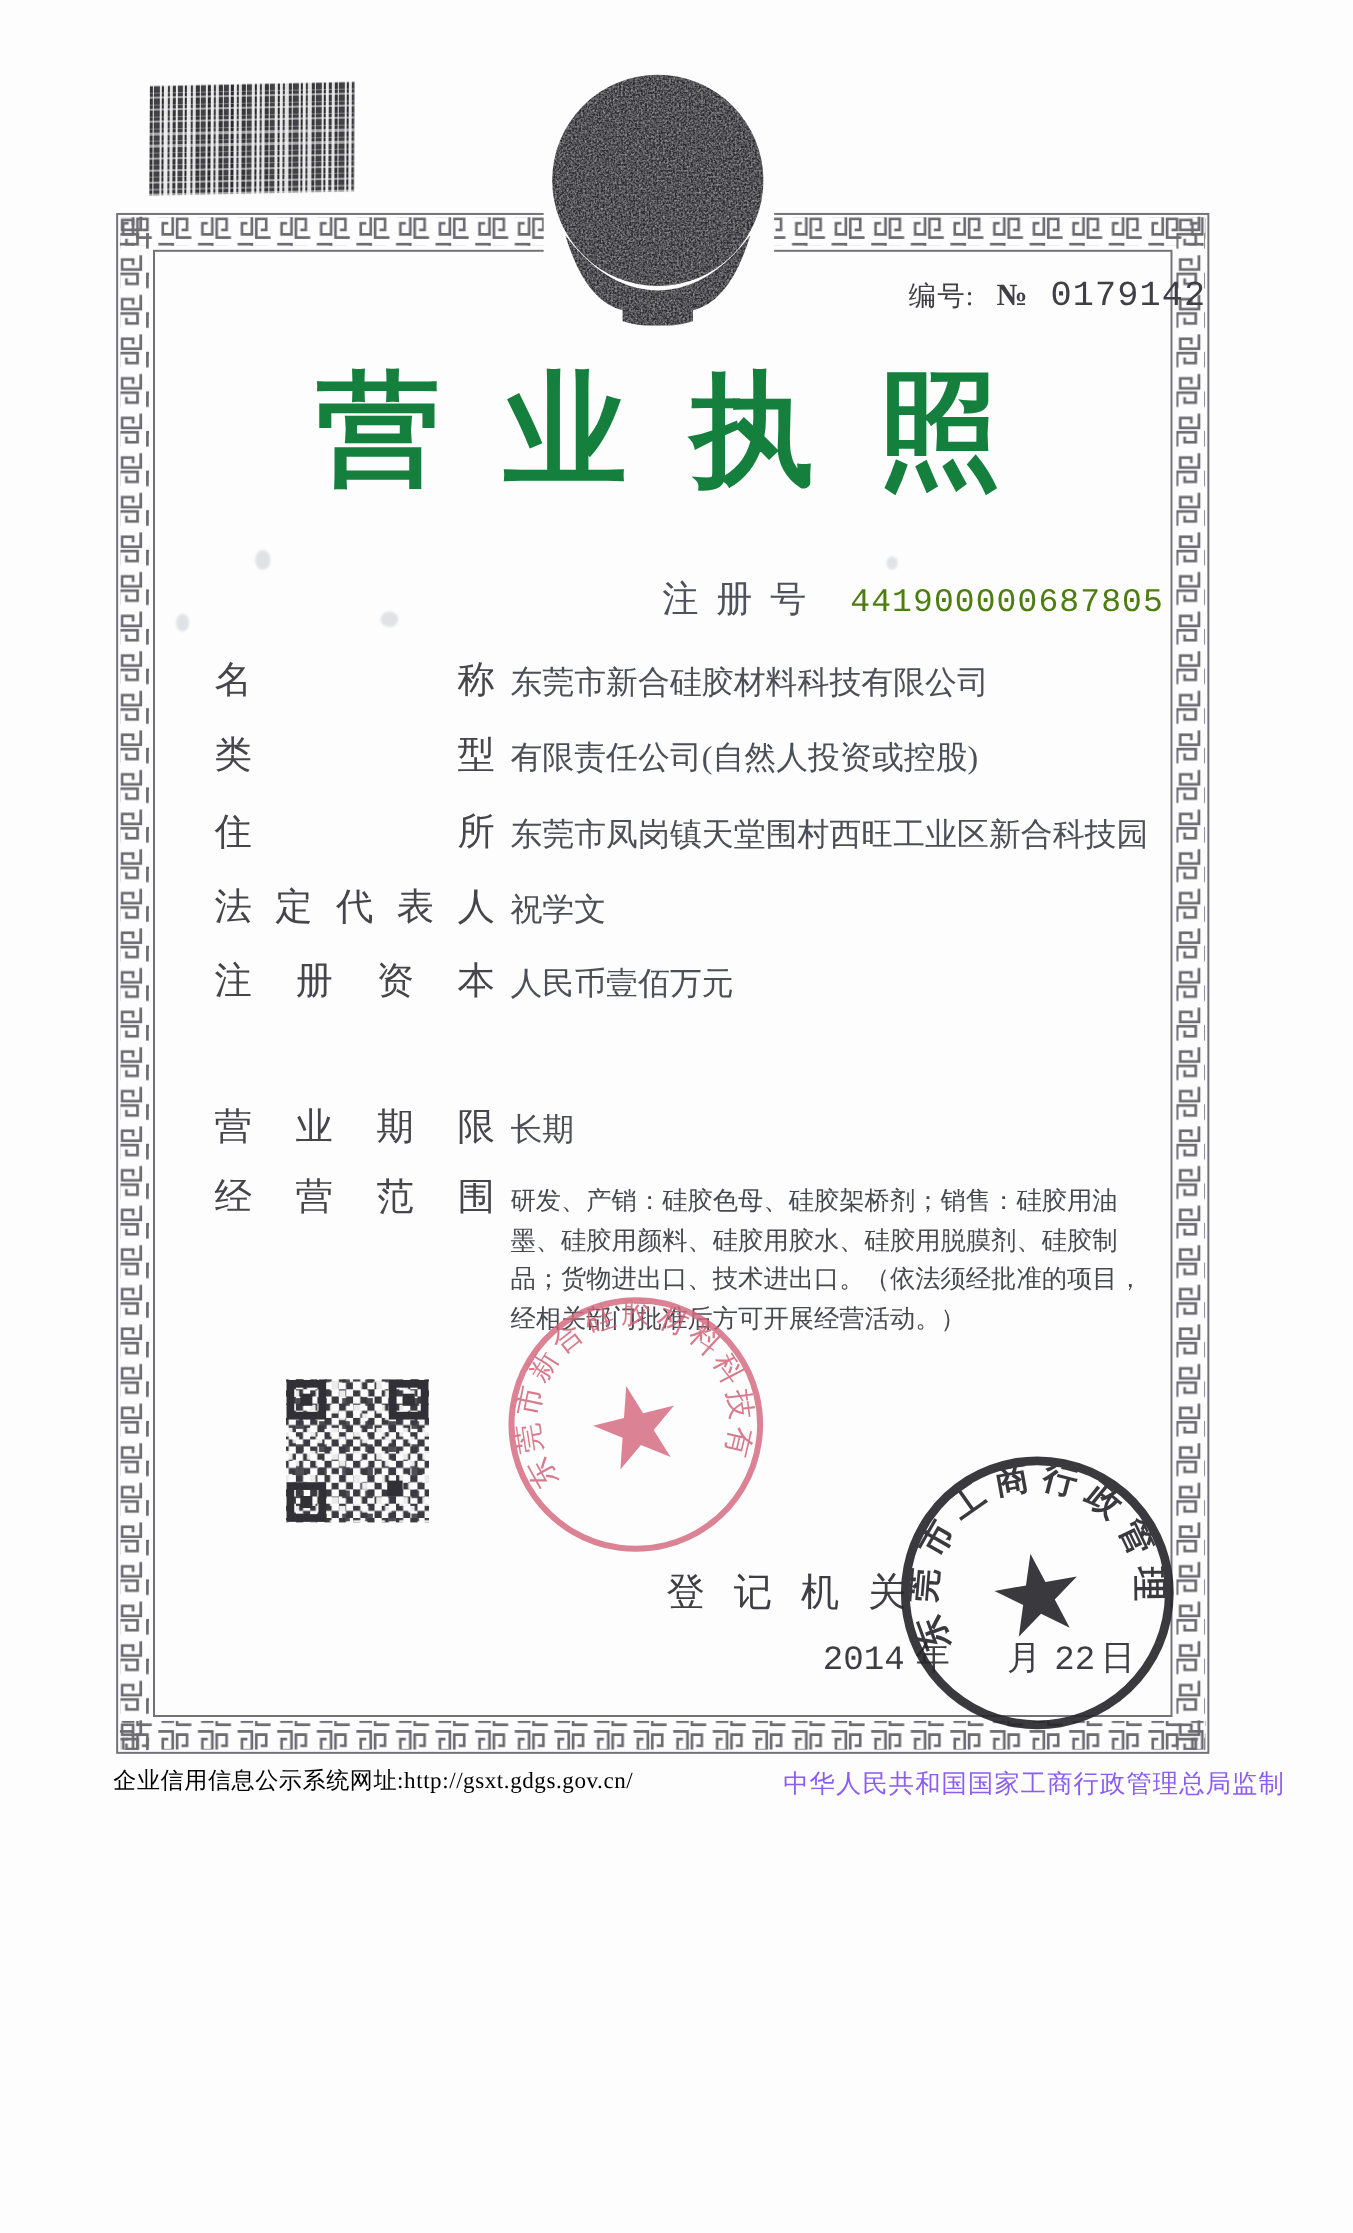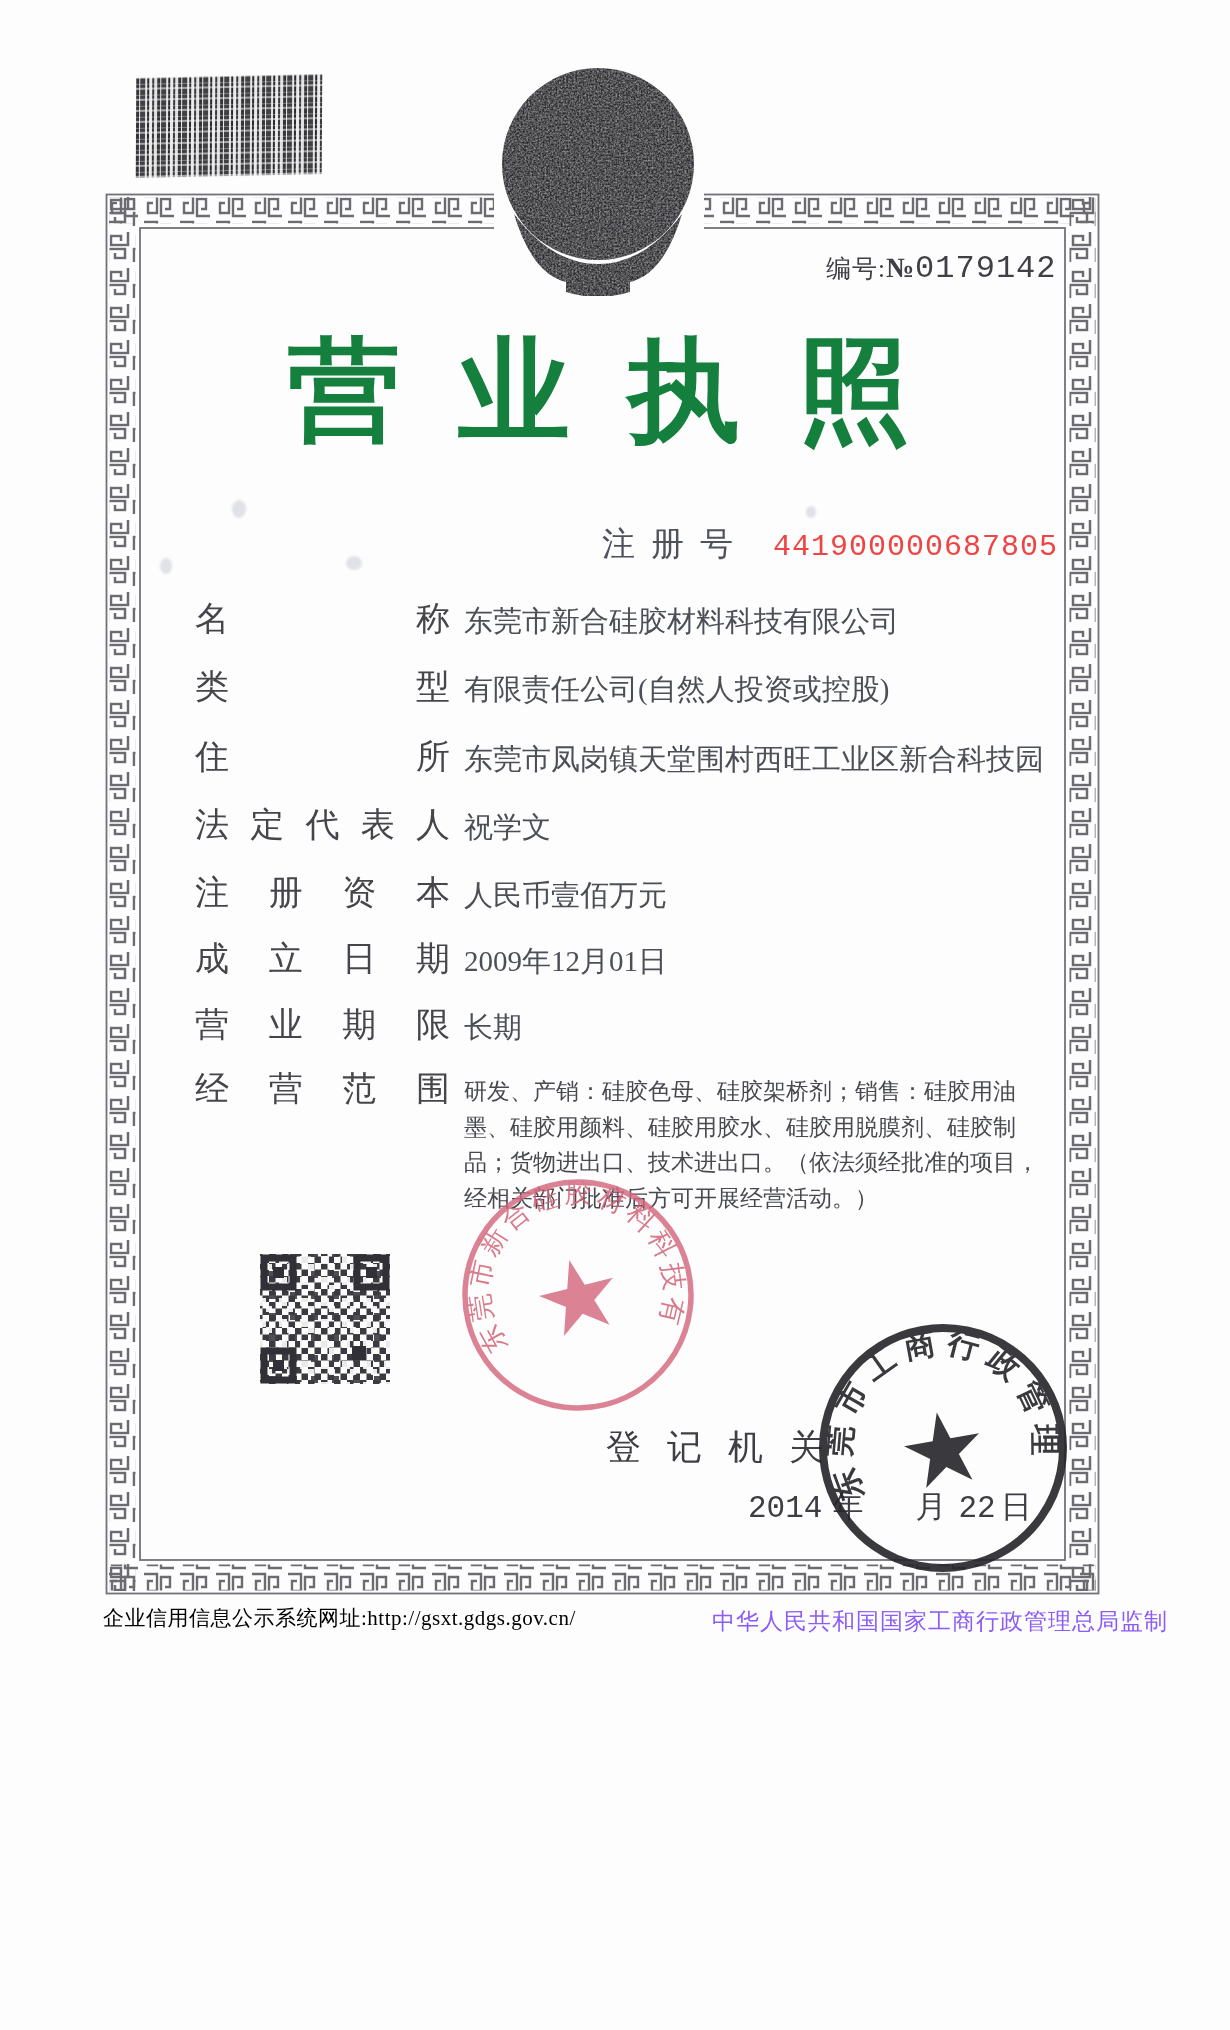--- a/index.html
+++ b/index.html
@@ -19,37 +19,37 @@
     filter: blur(.5px) contrast(.92);
     transform: rotate(-1.2deg) skewX(-1.5deg);
   }
   
   .emblem { position:absolute; left:494px; top:64px; width:210px; height:232px; z-index:3; }
   
   .frame { position:absolute; left:105px; top:193px; width:995px; height:1402px; z-index:1; }
   
   .serial {
     position:absolute; left:826px; top:250px; z-index:4;
-    display:flex; align-items:baseline; gap:0;
+    display:flex; align-items:baseline; gap:20px;
     font-size:25px; color:#3f3f45; letter-spacing:1px;
   }
   .serial .no-mark { font-weight:700; font-size:28px; }
   .serial .digits { font-family:"Liberation Mono","DejaVu Sans Mono",monospace; font-size:32px; }
   .doc-title {
     position:absolute; left:288px; top:316px; z-index:4;
     font-family:"Liberation Sans","DejaVu Sans",sans-serif;
     font-size:112px; font-weight:800; color:#15803d;
     letter-spacing:58px; white-space:nowrap; filter:blur(.4px);
   }
   .regline {
     position:absolute; left:602px; top:522px; z-index:4;
     display:flex; align-items:baseline; gap:24px; color:#4f525c;
   }
   .regline .reg-label { font-size:33px; letter-spacing:16px; }
-  .regline .reg-number { font-family:"Liberation Mono","DejaVu Sans Mono",monospace; font-size:30px; letter-spacing:1px; color:#ef4444; }
+  .regline .reg-number { font-family:"Liberation Mono","DejaVu Sans Mono",monospace; font-size:30px; letter-spacing:1px; color:#4d7c0f; }
   .row {
     position:absolute; left:195px; width:900px; display:flex; align-items:flex-start; z-index:4;
   }
   .row-label {
     flex:0 0 255px; font-size:34px; color:#45454b;
     text-align:justify; text-align-last:justify; line-height:1.1;
   }
   .row-value { margin-left:14px; font-size:29px; color:#4c4f56; line-height:1.25; padding-top:3px; }
   .row-scope .row-value { width:592px; font-size:23px; line-height:1.55; padding-top:4px; color:#47494f; }
   
@@ -156,24 +156,20 @@
     <div class="row-value">东莞市凤岗镇天堂围村西旺工业区新合科技园</div>
   </div>
   <div class="row" style="top:806px">
     <div class="row-label">法定代表人</div>
     <div class="row-value">祝学文</div>
   </div>
   <div class="row" style="top:874px">
     <div class="row-label">注册资本</div>
     <div class="row-value">人民币壹佰万元</div>
   </div>
-  <div class="row" style="top:940px">
-    <div class="row-label">成立日期</div>
-    <div class="row-value">2009年12月01日</div>
-  </div>
   <div class="row" style="top:1006px">
     <div class="row-label">营业期限</div>
     <div class="row-value">长期</div>
   </div>
   <div class="row row-scope" style="top:1070px">
     <div class="row-label">经营范围</div>
     <div class="row-value">研发、产销：硅胶色母、硅胶架桥剂；销售：硅胶用油墨、硅胶用颜料、硅胶用胶水、硅胶用脱膜剂、硅胶制品；货物进出口、技术进出口。（依法须经批准的项目，经相关部门批准后方可开展经营活动。）</div>
   </div>
 
   <div class="qr">

